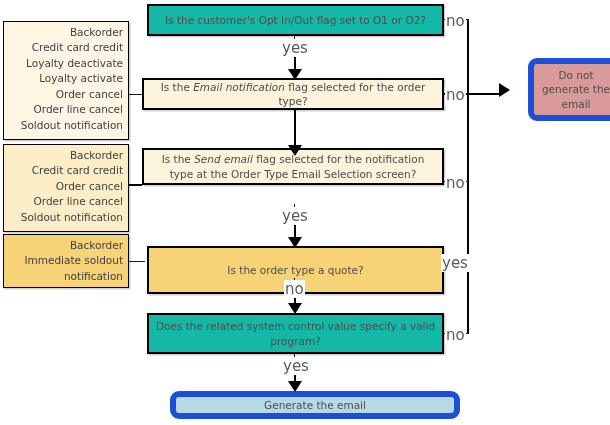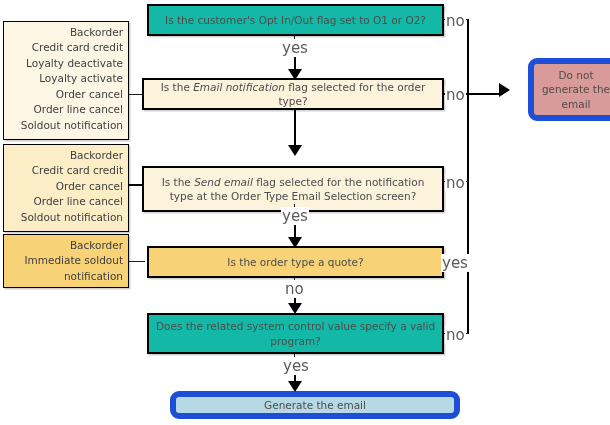--- a/index.html
+++ b/index.html
@@ -140,25 +140,25 @@
   <div class="thin-h" style="left:129px; top:261px; width:16px;"></div>
 
   <div class="node decision" style="left:147px; top:4px; width:297px; height:32px;">
     <span>Is the customer's Opt In/Out flag set to O1 or O2?</span>
   </div>
 
   <div class="node decision d-cream" style="left:142px; top:78px; width:302px; height:32px;">
     <span><span>Is the </span><span class="ital">Email notification</span><span> flag selected for the order type?</span></span>
   </div>
 
-  <div class="node decision d-cream" style="left:142px; top:166px; width:302px; height:46px;">
+  <div class="node decision d-cream" style="left:142px; top:148px; width:302px; height:37px;">
     <span><span>Is the </span><span class="ital">Send email</span><span> flag selected for the notification type at the Order Type Email Selection screen?</span></span>
   </div>
 
-  <div class="node decision d-gold" style="left:147px; top:246px; width:297px; height:32px;">
+  <div class="node decision d-gold" style="left:147px; top:246px; width:297px; height:48px;">
     <span>Is the order type a quote?</span>
   </div>
 
   <div class="node decision" style="left:147px; top:313px; width:297px; height:41px;">
     <span>Does the related system control value specify a valid program?</span>
   </div>
 
   <div class="node terminator t-blue" style="left:150px; top:391px; width:290px; height:28px;">
     <span>Generate the email</span>
   </div>

